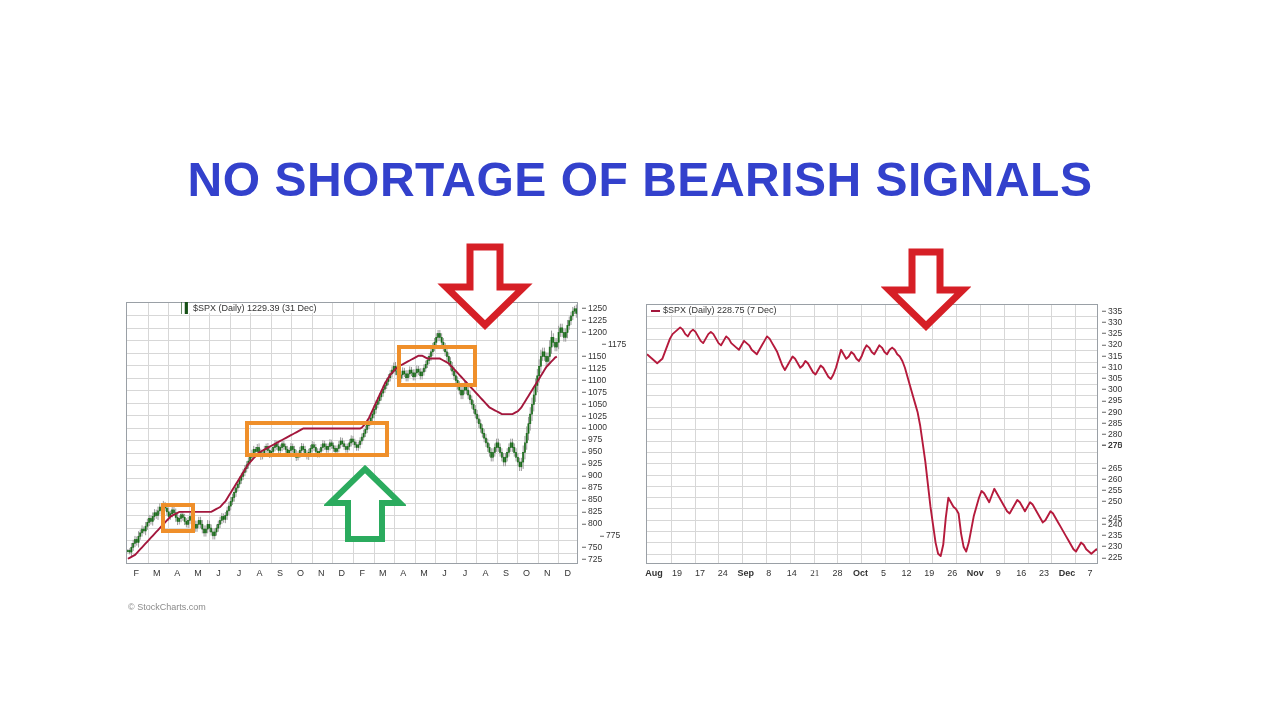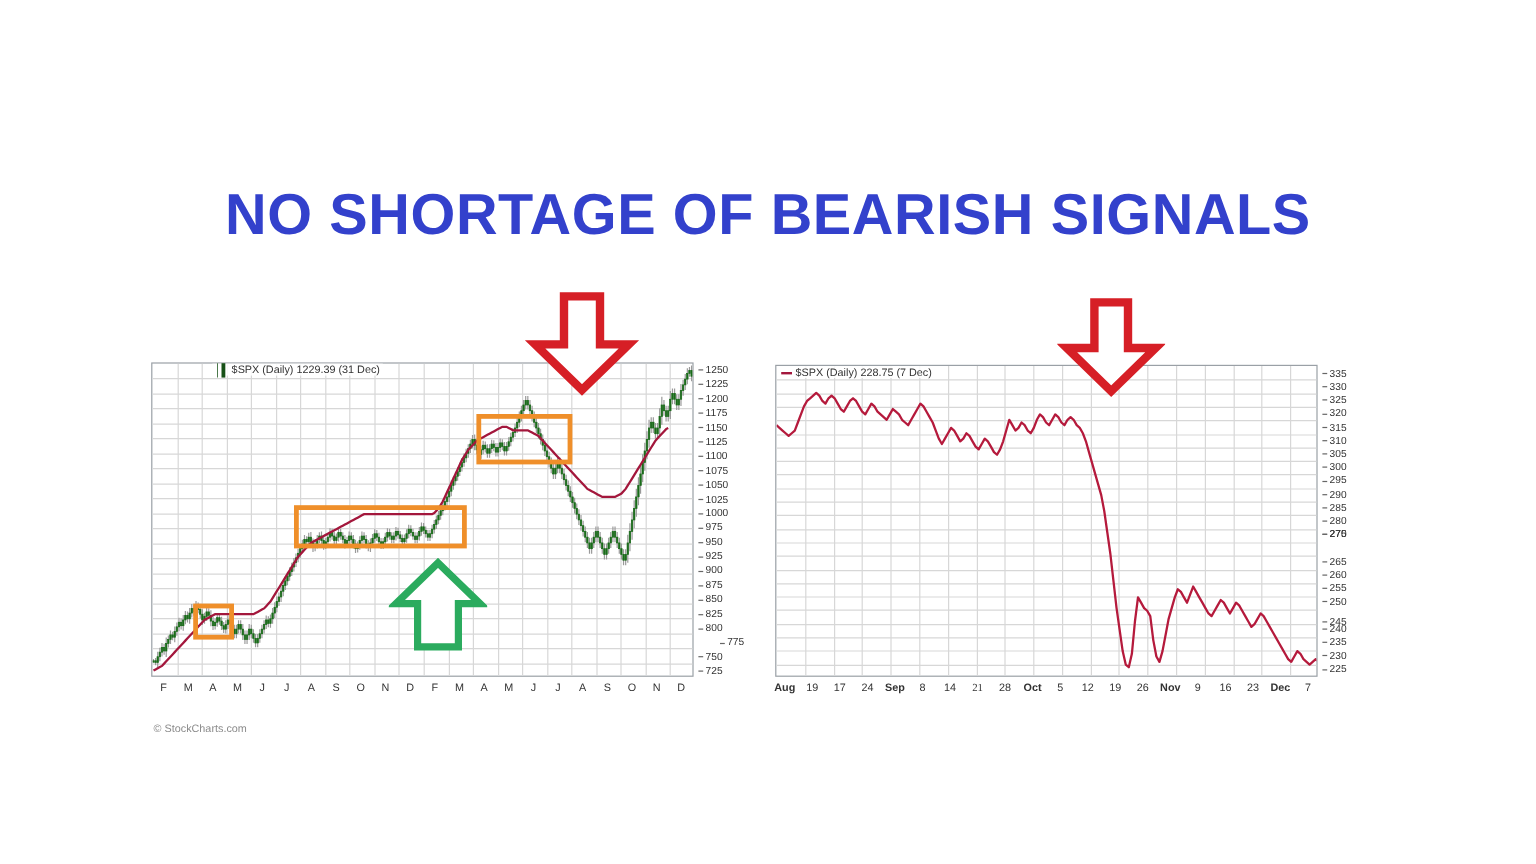--- a/index.html
+++ b/index.html
@@ -676,21 +676,21 @@
     </div>
 
     <div class="chart-header" style="top:7px; left:9px;margin-left:48px;">
       <span class="hdr-glyph-left">│▌</span><span>$SPX (Daily) 1229.39 (31 Dec)</span>
     </div>
 
     <div class="ylabels" id="left-ylabels" style="left:462px; top:6px; width:44px; height:262px;">
         <div class="ylabel" style="top: 5.74771px;"><span class="tick"></span>1250</div>
         <div class="ylabel" style="top: 17.7221px;"><span class="tick"></span>1225</div>
         <div class="ylabel" style="top: 29.6965px;"><span class="tick"></span>1200</div>
-        <div class="ylabel" style="top: 41.6709px;"><span class="tick"></span>1175</div>
+        <div class="ylabel" style="top: 41.6709px; margin-left: 20px;"><span class="tick"></span>1175</div>
         <div class="ylabel" style="top: 53.6453px;"><span class="tick"></span>1150</div>
         <div class="ylabel" style="top: 65.6197px;"><span class="tick"></span>1125</div>
         <div class="ylabel" style="top: 77.5941px;"><span class="tick"></span>1100</div>
         <div class="ylabel" style="top: 89.5686px;"><span class="tick"></span>1075</div>
         <div class="ylabel" style="top: 101.543px; text-align: center;"><span class="tick"></span>1050</div>
         <div class="ylabel" style="top: 113.517px;"><span class="tick"></span>1025</div>
         <div class="ylabel" style="top: 125.492px;"><span class="tick"></span>1000</div>
         <div class="ylabel" style="top: 137.466px;"><span class="tick"></span>975</div>
         <div class="ylabel" style="top: 149.441px;"><span class="tick"></span>950</div>
         <div class="ylabel" style="top: 161.415px;"><span class="tick"></span>925</div>

